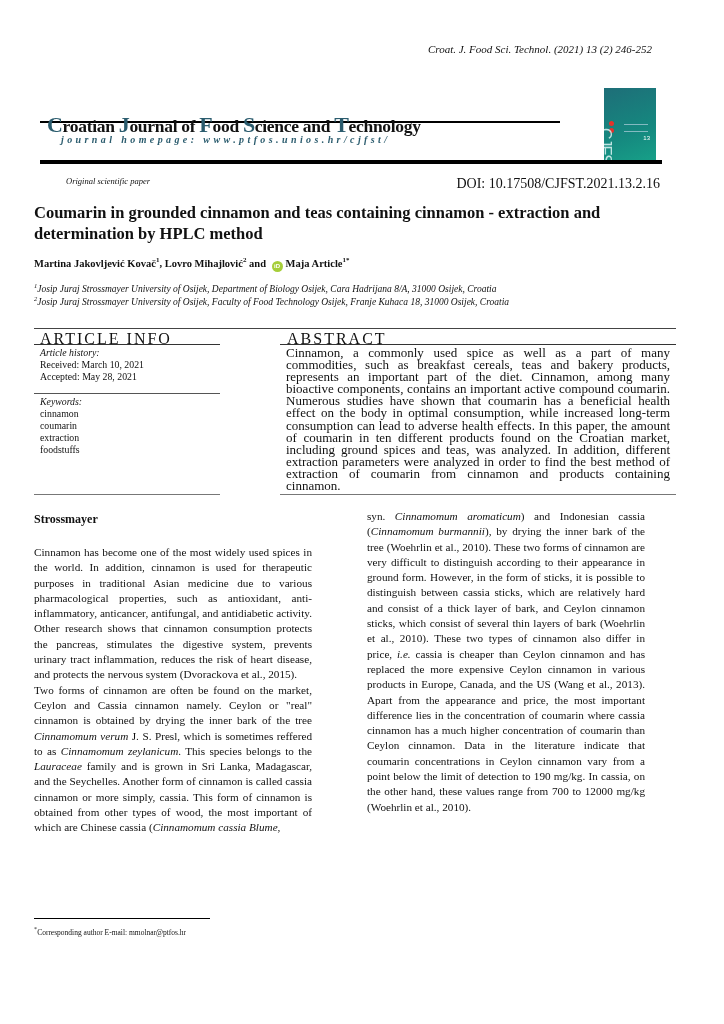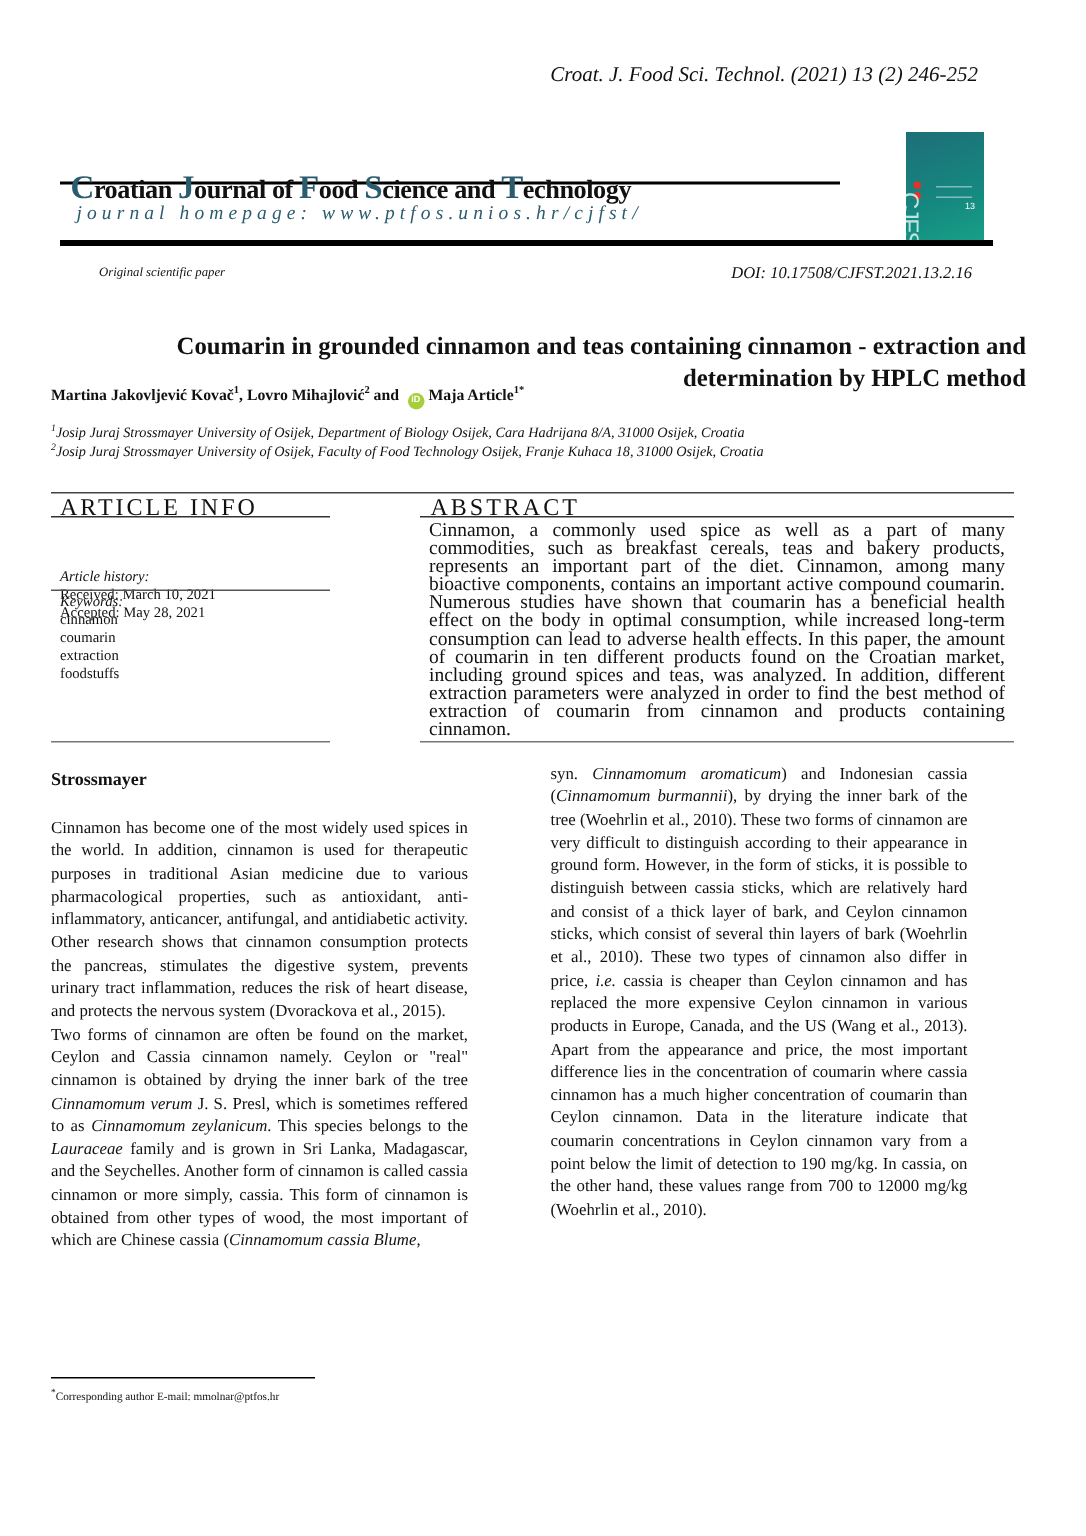--- a/index.html
+++ b/index.html
@@ -1,36 +1,36 @@
 <!DOCTYPE html>
 <html><head>
   <meta charset="utf-8">
   <style>
     * { box-sizing: border-box; margin: 0; padding: 0; }
     html, body { width: 724px; height: 1024px; background: #ffffff; overflow: hidden; }
     body { position: relative; font-family: "Liberation Serif", "DejaVu Serif", serif; color: #111; }
 
-    .citation { position: absolute; right: 72px; top: 43px; font-size: 14px; font-style: italic; }
+    .citation { position: absolute; right: 72px; top: 43px; font-size: 11px; font-style: italic; }
 
     .rule-top { position: absolute; left: 40px; top: 121px; width: 520px; height: 2px; background: #000; }
     .journal-title { position: absolute; left: 47px; top: 112px; font-size: 17.5px; font-weight: bold; letter-spacing: -0.3px; white-space: nowrap; }
     .journal-title .cap { color: #2b5c6e; font-size: 22px; }
-    .homepage { position: absolute; left: 51px; top: 134px; font-size: 13px; font-style: italic; font-weight: normal; letter-spacing: 3.4px; color: #2b5c6e; white-space: nowrap; }
+    .homepage { position: absolute; left: 61px; top: 134px; font-size: 10px; font-style: italic; font-weight: bold; letter-spacing: 3.4px; color: #2b5c6e; white-space: nowrap; }
     .cover { position: absolute; left: 604px; top: 88px; width: 52px; height: 73px; background: linear-gradient(160deg, #1e6e78 0%, #15887f 60%, #17a088 100%); overflow: hidden; }
     .cover .dot1 { position: absolute; left: 5px; top: 33px; width: 5px; height: 5px; border-radius: 50%; background: #e4322b; }
     .cover .dot2 { position: absolute; left: 5px; top: 40px; width: 5px; height: 5px; border-radius: 50%; background: #e4322b; }
     .cover .cj { position: absolute; left: 10px; top: 40px; font-family: "Liberation Sans", sans-serif; font-size: 16px; color: #bfe4e2; transform: rotate(90deg); transform-origin: left top; letter-spacing: -1px; }
     .cover .vol { position: absolute; right: 6px; top: 47px; font-family: "Liberation Sans", sans-serif; font-size: 6px; color: #fff; }
     .cover .lines { position: absolute; left: 20px; top: 36px; width: 24px; height: 8px; border-top: 1px solid #cde; border-bottom: 1px solid #cde; opacity: 0.6; }
     .rule-thick { position: absolute; left: 40px; top: 160px; width: 622px; height: 4px; background: #000; }
 
     .paper-type { position: absolute; left: 48px; top: 176px; font-size: 8.5px; font-style: italic; margin-left: 18px; }
-    .doi { position: absolute; right: 76px; top: 176px; font-size: 11px; font-style: italic; }
+    .doi { position: absolute; right: 64px; top: 176px; font-size: 14px; }
 
-    .paper-title { position: absolute; left: 34px; top: 220px; width: 650px; font-size: 16.5px; font-weight: bold; line-height: 21px; text-align: right; }
+    .paper-title { position: absolute; left: 34px; top: 202px; width: 650px; font-size: 16.5px; font-weight: bold; line-height: 21px; }
     .authors { position: absolute; left: 34px; top: 256px; font-size: 10.5px; font-weight: bold; white-space: nowrap; }
     .authors sup { font-size: 7px; }
     .orcid { display: inline-block; width: 11px; height: 11px; border-radius: 50%; background: #a6ce39; color: #fff; font-size: 6px; text-align: center; line-height: 11px; font-family: "Liberation Sans", sans-serif; vertical-align: -1px; margin: 0 3px 0 3px; }
     .affil { position: absolute; left: 34px; font-size: 9.5px; font-style: italic; white-space: nowrap; }
     .affil sup { font-size: 6.5px; }
 
     .info-rule-top { position: absolute; left: 34px; top: 328px; width: 642px; height: 1px; background: #444; }
     .sec-head { position: absolute; font-size: 16px; letter-spacing: 2px; top: 330px; }
     .info-head-line { position: absolute; left: 34px; top: 344px; width: 186px; height: 1px; background: #333; }
     .abs-head-line { position: absolute; left: 280px; top: 344px; width: 396px; height: 1px; background: #333; }
@@ -81,21 +81,21 @@
 
 <div class="affil" style="top:282px;"><sup>1</sup><span>Josip Juraj Strossmayer University of Osijek, Department of Biology Osijek, Cara Hadrijana 8/A, 31000 Osijek, Croatia</span></div>
 <div class="affil" style="top:295px;"><sup>2</sup><span>Josip Juraj Strossmayer University of Osijek, Faculty of Food Technology Osijek, Franje Kuhaca 18, 31000 Osijek, Croatia</span></div>
 
 <div class="info-rule-top"></div>
 <div class="sec-head" style="left:40px;">ARTICLE INFO</div>
 <div class="sec-head" style="left:287px;">ABSTRACT</div>
 <div class="info-head-line"></div>
 <div class="abs-head-line"></div>
 
-<div class="info-block" style="top:347px;margin-top:32px;">
+<div class="info-block" style="top:347px;">
   <div class="it">Article history:</div>
   <div>Received: March 10, 2021</div>
   <div>Accepted: May 28, 2021</div>
 </div>
 <div class="info-mid-line"></div>
 <div class="info-block" style="top:396px;">
   <div class="it">Keywords:</div>
   <div>cinnamon</div>
   <div>coumarin</div>
   <div>extraction</div>

